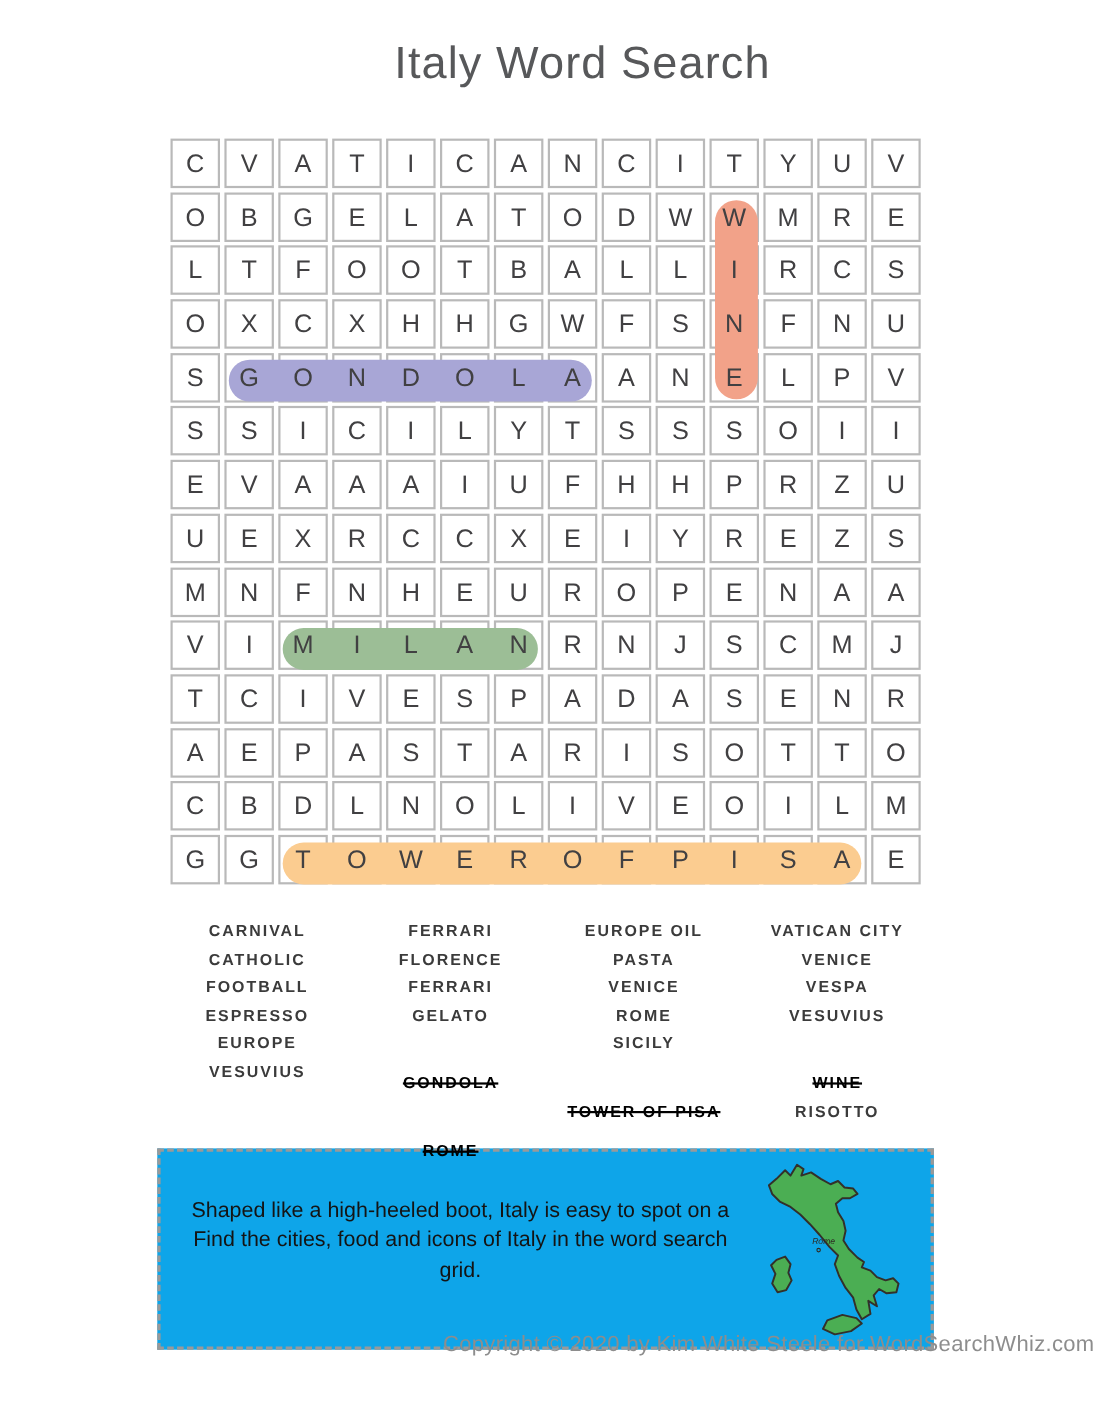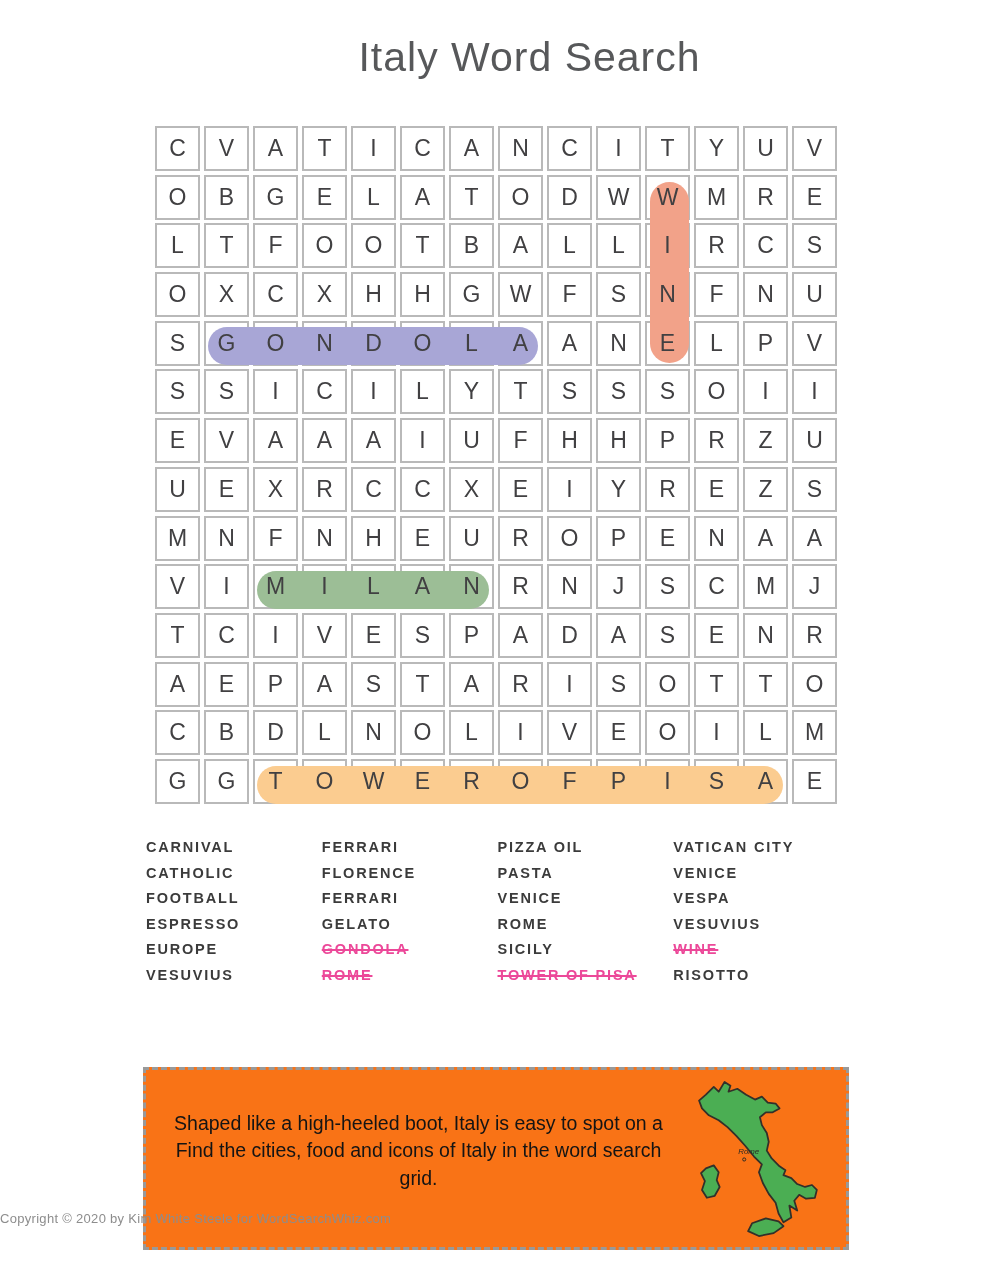--- a/index.html
+++ b/index.html
@@ -24,42 +24,42 @@
   .pills{position:absolute;left:0;top:0;width:100%;height:100%;z-index:1;}
   .pill{position:absolute;border-radius:20px;}
   .letters-layer{z-index:2;}
   .letter{
     display:flex;align-items:center;justify-content:center;
     font-size:23px;color:#414042;font-weight:400;
   }
 
   
   .word-list{position:absolute;left:146px;top:835px;width:703px;display:flex;z-index:3;}
-  .wcol{flex:1;display:flex;flex-direction:column;align-items:flex-start;}
+  .wcol{flex:1;display:flex;flex-direction:column;align-items:center;}
   .word{
     height:25.6px;line-height:25.6px;white-space:nowrap;
     font-weight:bold;font-size:14.5px;letter-spacing:1.8px;color:#3b3b3b;
   }
-  .word.found{color:#ec4899;text-decoration:line-through;text-decoration-thickness:2px;}
+  .word.found{color:#000000;text-decoration:line-through;text-decoration-thickness:2px;margin-top:36px;}
 
   
   .info-box{
-    position:absolute;left:143px;top:1067px;width:706px;height:183px;
-    border:3px dashed #999;box-sizing:border-box;background:#f97316;
+    position:absolute;left:143px;top:1044px;width:706px;height:183px;
+    border:3px dashed #999;box-sizing:border-box;background:#0ea5e9;
   }
   .info-text{
     position:absolute;left:20px;top:40px;width:505px;
     font-size:19.5px;line-height:27.4px;text-align:center;color:#141414;
   }
   .italy-map{position:absolute;right:16px;top:7px;}
 
   
   .copyright{
-    position:absolute;left:0;top:1211px;width:100%;text-align:left;
-    font-size:13px;color:#8d8d8d;letter-spacing:0.3px;
+    position:absolute;left:0;top:1211px;width:100%;text-align:right;
+    font-size:20px;color:#8d8d8d;letter-spacing:0.3px;
   }
 </style>
 </head>
 <body>
 
 <h1 class="page-title">Italy Word Search</h1>
 
 <div id="grid">
     <div class="layer cells">
       <div class="cell"></div>
@@ -476,21 +476,21 @@
     </div>
     <div class="wcol">
       <div class="word">FERRARI</div>
       <div class="word">FLORENCE</div>
       <div class="word">FERRARI</div>
       <div class="word">GELATO</div>
       <div class="word found">GONDOLA</div>
       <div class="word found">ROME</div>
     </div>
     <div class="wcol">
-      <div class="word">PIZZA OIL</div>
+      <div class="word">EUROPE OIL</div>
       <div class="word">PASTA</div>
       <div class="word">VENICE</div>
       <div class="word">ROME</div>
       <div class="word">SICILY</div>
       <div class="word found">TOWER OF PISA</div>
     </div>
     <div class="wcol">
       <div class="word">VATICAN CITY</div>
       <div class="word">VENICE</div>
       <div class="word">VESPA</div>

